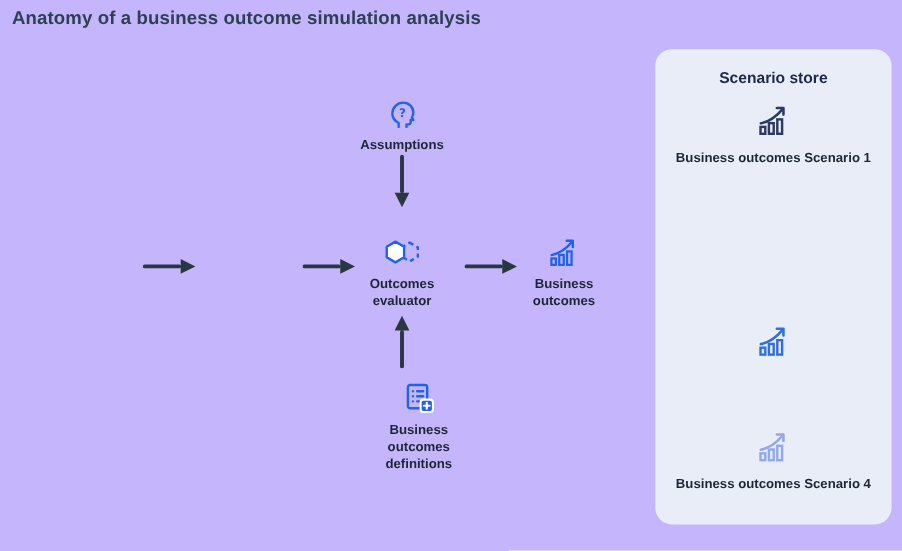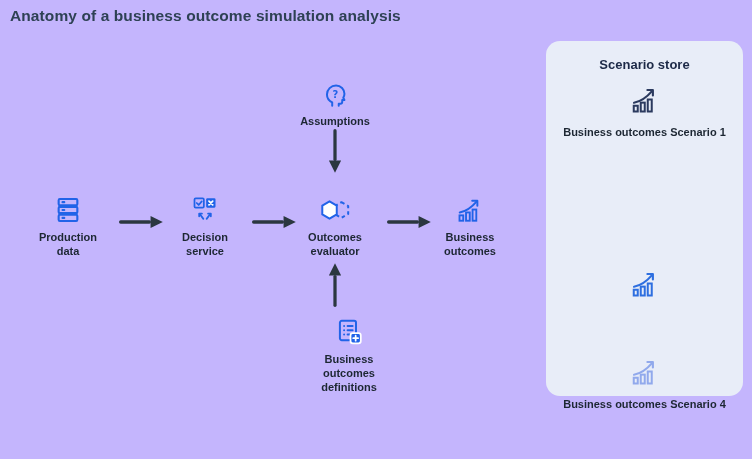--- a/index.html
+++ b/index.html
@@ -13,21 +13,21 @@
   .node { position:absolute; display:flex; flex-direction:column; align-items:center; }
   .icon { width:28px; height:28px; display:block; color:var(--icon-blue,#2163e8); }
   .icon.wide { width:38px; height:28px; }
   .nlabel { margin-top:7px; font-size:11px; font-weight:700; text-align:center;
             line-height:1.25; color:var(--label-text,#1d2733); }
 
   .arrow { position:absolute; width:44px; height:16px; color:var(--arrow,#2b3740); }
   .arrow.down { transform:rotate(90deg); }
   .arrow.up { transform:rotate(-90deg); }
 
-  .panel { position:absolute; left:546px; top:41px; width:197px; height:355px;
+  .panel { position:absolute; left:546px; top:41px; width:197px; height:396px;
            border-radius:14px; background:var(--panel-bg,#e8edf8);padding-left:24px; }
   .panel-title { position:absolute; top:16px; left:0; right:0; text-align:center;
                  font-size:13px; font-weight:700; color:var(--panel-title-text,#1c2947); }
   .scenario { position:absolute; left:0; right:0; display:flex; flex-direction:column; align-items:center; }
   .scenario .icon { width:30px; height:30px; }
   .slabel { margin-top:11px; font-size:11px; font-weight:700; text-align:center;
             color:var(--label-text,#1d2733); }
 </style>
 </head>
 <body>
@@ -91,37 +91,25 @@
       <rect x="0" y="6.3" width="33.5" height="3.4" rx="1.7" fill="currentColor"></rect>
       <polygon points="33,1.6 45.8,8 33,14.4" fill="currentColor"></polygon>
     </symbol>
   </defs>
 </svg>
 
 <div class="canvas">
 
   <h1 class="title">Anatomy of a business outcome simulation analysis</h1>
 
-  <div class="node" style="left:32px;top:196px;width:72px">
-    <svg class="icon">
-        <use href="#sym-database" xlink:href="#sym-database"></use>
-      </svg>
-    <div class="nlabel">Production data</div>
-  </div>
 
   <svg class="arrow" style="left:119px;top:214px">
       <use href="#sym-arrow" xlink:href="#sym-arrow"></use>
     </svg>
 
-  <div class="node" style="left:169px;top:196px;width:72px">
-    <svg class="icon">
-        <use href="#sym-decision" xlink:href="#sym-decision"></use>
-      </svg>
-    <div class="nlabel">Decision service</div>
-  </div>
 
   <svg class="arrow" style="left:252px;top:214px">
       <use href="#sym-arrow" xlink:href="#sym-arrow"></use>
     </svg>
 
   <div class="node" style="left:297px;top:196px;width:76px">
     <svg class="icon wide">
         <use href="#sym-hex" xlink:href="#sym-hex"></use>
       </svg>
     <div class="nlabel">Outcomes evaluator</div>

